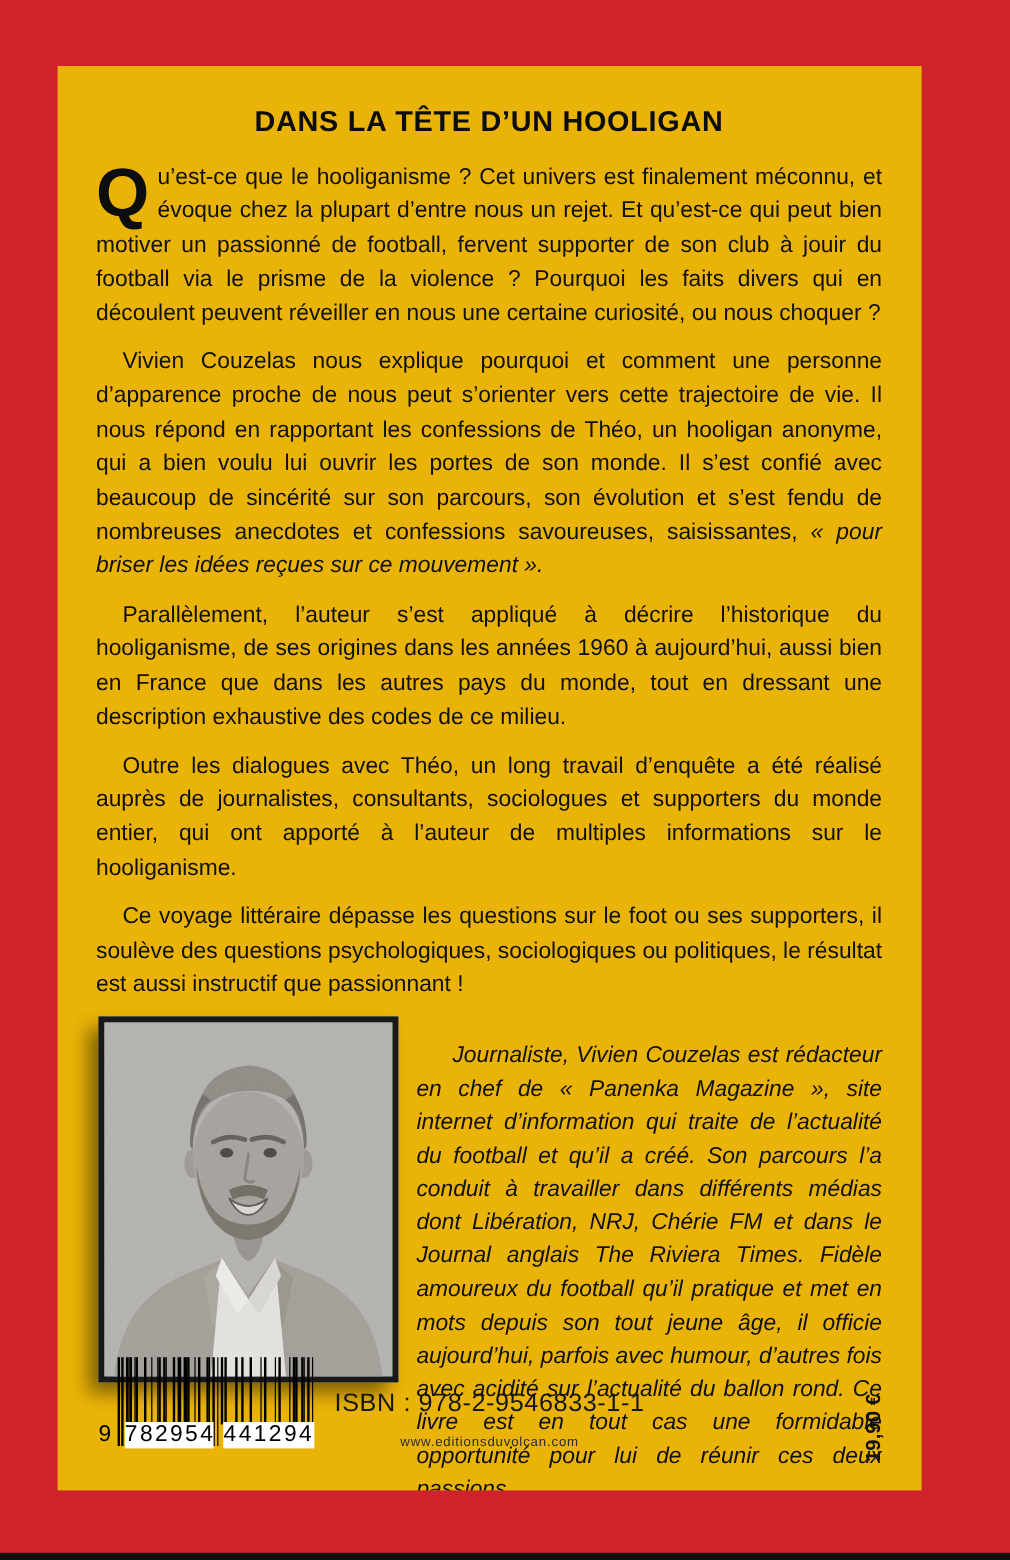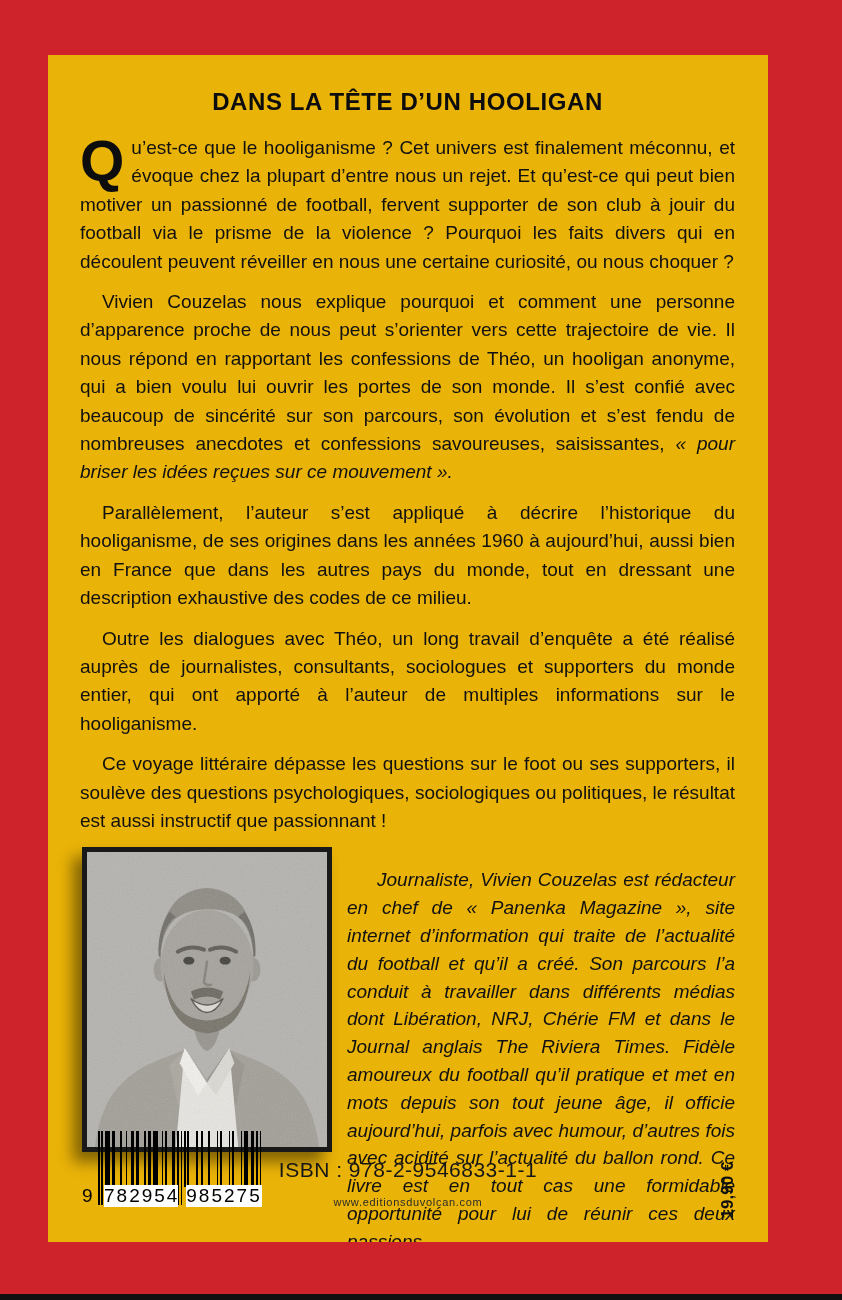--- a/index.html
+++ b/index.html
@@ -225,20 +225,20 @@
           <div class="bar" style="height: 56px;"></div>
           <div class="bar on" style="height: 56px;"></div>
           <div class="bar on" style="height: 56px;"></div>
           <div class="bar" style="height: 56px;"></div>
           <div class="bar on" style="height: 74px;"></div>
           <div class="bar" style="height: 74px;"></div>
           <div class="bar on" style="height: 74px;"></div>
         </div>
       <span class="bc-digit bc-lead">9</span>
       <span class="bc-digit bc-left">782954</span>
-      <span class="bc-digit bc-right">985275</span>
+      <span class="bc-digit bc-right">441294</span>
     </div>
     <div class="isbn">ISBN : 978-2-9546833-1-1</div>
     <div class="website">www.editionsduvolcan.com</div>
     <div class="price">19,90 €</div>
   </div>
   <div class="bottom-edge"></div>
 </div>
 
 </body></html>

